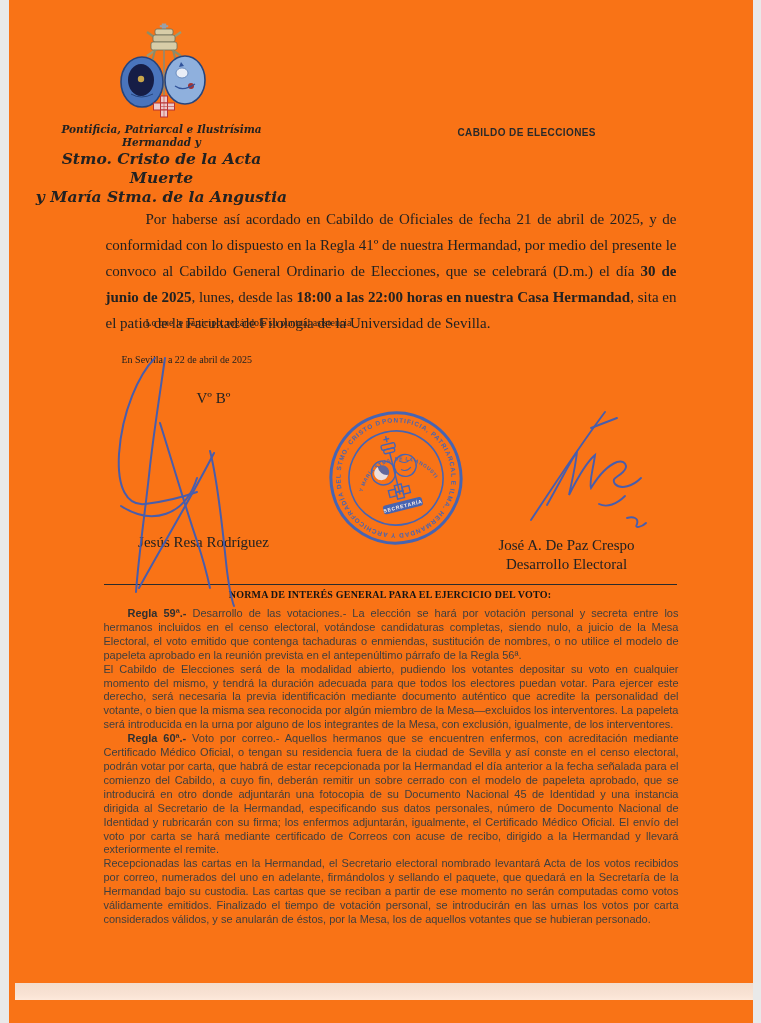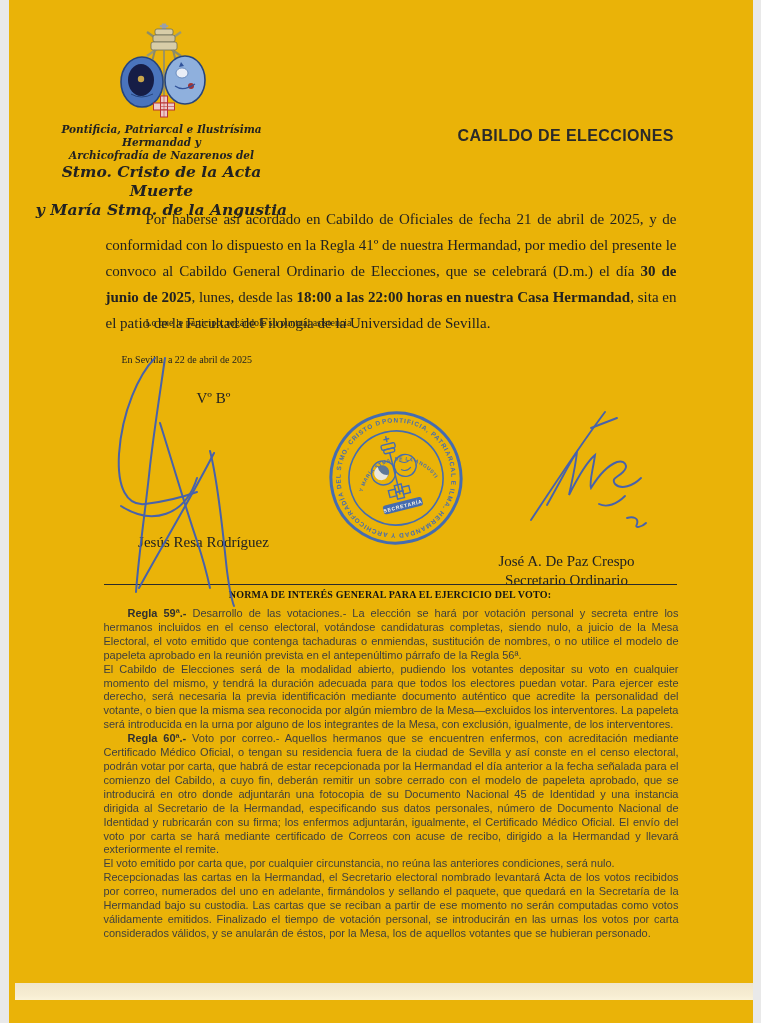--- a/index.html
+++ b/index.html
@@ -1,45 +1,45 @@
 <!DOCTYPE html>
 <html><head>
 <meta charset="utf-8">
 <style>
   * { margin:0; padding:0; box-sizing:border-box; }
   html,body { background:#e9e9e9; }
   .page {
     position:relative; width:744px; height:1023px; margin:0 auto;
-    background:#eab308; overflow:hidden;
+    background:#f97316; overflow:hidden;
     font-family:"Liberation Serif", serif; color:#1e1e1e;
   }
   
   .emblem { position:absolute; left:102px; top:22px; width:106px; height:100px; }
   .org-block { position:absolute; left:26px; top:123px; width:254px; text-align:center;
     font-family:"DejaVu Serif", serif; font-style:italic; font-weight:700; color:#222; }
   .org-small { font-size:10.5px; line-height:13px; }
   .org-big   { font-size:15.5px; line-height:19px; }
   .doc-title { position:absolute; left:449px; top:127px; width:280px;
-    font-family:"Liberation Sans", sans-serif; font-weight:700; font-size:16px;
+    font-family:"Liberation Sans", sans-serif; font-weight:700; font-size:10px;
     letter-spacing:.4px; color:#2a2a2a; }
   
   .para1 { position:absolute; left:97px; top:206px; width:571px;
     font-size:15px; line-height:26px; text-align:justify; text-indent:40px; color:#222; }
   .para2 { position:absolute; left:97px; top:317px; width:571px;
     font-size:10px; text-indent:40px; color:#222; }
   .dateline { position:absolute; left:113px; top:354px; font-size:10px; color:#222; }
   .vb { position:absolute; left:188px; top:390px; font-size:15px; color:#222; }
   
   .sig-left  { position:absolute; left:98px;  top:356px; width:222px; height:252px; z-index:3; }
   .sig-right { position:absolute; left:520px; top:400px; width:152px; height:142px; z-index:3; }
   .stamp     { position:absolute; left:315px; top:407px; width:144px; height:142px; z-index:2; }
   .name-left  { position:absolute; left:93px;  top:533px; width:204px; text-align:center;
     font-size:15px; line-height:19px; color:#222; }
   .name-right { position:absolute; left:446px; top:536px; width:224px; text-align:center;
-    font-size:15px; line-height:19px; color:#222;margin-top:16px; }
+    font-size:15px; line-height:19px; color:#222; }
   
   .rule-line { position:absolute; left:95px; top:584px; width:573px;
     border-top:1.6px solid #2b2b2b; }
   .norma-heading { position:absolute; left:95px; top:589px; width:573px; text-align:center;
     font-family:"Liberation Serif", serif; font-weight:700; font-size:10px;
     letter-spacing:.2px; color:#141414; }
   .norms { position:absolute; left:95px; top:607px; width:575px;
     font-family:"Liberation Sans", sans-serif; font-size:11px; line-height:13.9px;
     text-align:justify; color:#3f3f3f; }
   .norms p { margin:0; }
@@ -86,21 +86,20 @@
       <rect x="56.5" y="81" width="7" height="7"></rect>
     </g>
     <g stroke="#c04040" stroke-width="0.6">
       <line x1="49.5" y1="84.5" x2="63.5" y2="84.5"></line>
       <line x1="53" y1="74" x2="53" y2="95"></line>
     </g>
   </svg>
 
   <div class="org-block">
     <div class="org-small">Pontificia, Patriarcal e Ilustrísima Hermandad y</div>
-    <div class="org-small">Archicofradía de Nazarenos del</div>
     <div class="org-big">Stmo. Cristo de la Acta Muerte</div>
     <div class="org-big">y María Stma. de la Angustia</div>
   </div>
 
   <div class="doc-title">CABILDO DE ELECCIONES</div>
 
   <p class="para1"><span>Por haberse así acordado en Cabildo de Oficiales de fecha 21 de abril de 2025, y de conformidad con lo dispuesto en la Regla 41º de nuestra Hermandad, por medio del presente le convoco al Cabildo General Ordinario de Elecciones, que se celebrará (D.m.) el día </span><b>30 de junio de 2025</b><span>, lunes, desde las </span><b>18:00 a las 22:00 horas en nuestra Casa Hermandad</b><span>, sita en el patio de la Facultad de Filología de la Universidad de Sevilla.</span></p>
 
   <p class="para2">Lo que le participo, rogándole su puntual asistencia.</p>
 
@@ -161,28 +160,27 @@
       <path d="M96,96 C88,104 78,108 70,104"></path>
       <path d="M98,118 C104,116 110,118 108,124 C105,129 113,127 117,123"></path>
     </g>
   </svg>
 
   <div class="name-left">
     <div>Jesús Resa Rodríguez</div>
   </div>
   <div class="name-right">
     <div>José A. De Paz Crespo</div>
-    <div>Secretario Ordinario</div>
+    <div>Desarrollo Electoral</div>
   </div>
 
   <div class="rule-line"></div>
   <div class="norma-heading">NORMA DE INTERÉS GENERAL PARA EL EJERCICIO DEL VOTO:</div>
 
   <div class="norms">
     <p><b>Regla 59ª.-</b><span> Desarrollo de las votaciones.- La elección se hará por votación personal y secreta entre los hermanos incluidos en el censo electoral, votándose candidaturas completas, siendo nulo, a juicio de la Mesa Electoral, el voto emitido que contenga tachaduras o enmiendas, sustitución de nombres, o no utilice el modelo de papeleta aprobado en la reunión prevista en el antepenúltimo párrafo de la Regla 56ª.</span></p>
     <p><span>El Cabildo de Elecciones será de la modalidad abierto, pudiendo los votantes depositar su voto en cualquier momento del mismo, y tendrá la duración adecuada para que todos los electores puedan votar. Para ejercer este derecho, será necesaria la previa identificación mediante documento auténtico que acredite la personalidad del votante, o bien que la misma sea reconocida por algún miembro de la Mesa—excluidos los interventores. La papeleta será introducida en la urna por alguno de los integrantes de la Mesa, con exclusión, igualmente, de los interventores.</span></p>
     <p><b>Regla 60ª.-</b><span> Voto por correo.- Aquellos hermanos que se encuentren enfermos, con acreditación mediante Certificado Médico Oficial, o tengan su residencia fuera de la ciudad de Sevilla y así conste en el censo electoral, podrán votar por carta, que habrá de estar recepcionada por la Hermandad el día anterior a la fecha señalada para el comienzo del Cabildo, a cuyo fin, deberán remitir un sobre cerrado con el modelo de papeleta aprobado, que se introducirá en otro donde adjuntarán una fotocopia de su Documento Nacional 45 de Identidad y una instancia dirigida al Secretario de la Hermandad, especificando sus datos personales, número de Documento Nacional de Identidad y rubricarán con su firma; los enfermos adjuntarán, igualmente, el Certificado Médico Oficial. El envío del voto por carta se hará mediante certificado de Correos con acuse de recibo, dirigido a la Hermandad y llevará exteriormente el remite.</span></p>
-    <p><span>El voto emitido por carta que, por cualquier circunstancia, no reúna las anteriores condiciones, será nulo.</span></p>
     <p><span>Recepcionadas las cartas en la Hermandad, el Secretario electoral nombrado levantará Acta de los votos recibidos por correo, numerados del uno en adelante, firmándolos y sellando el paquete, que quedará en la Secretaría de la Hermandad bajo su custodia. Las cartas que se reciban a partir de ese momento no serán computadas como votos válidamente emitidos. Finalizado el tiempo de votación personal, se introducirán en las urnas los votos por carta considerados válidos, y se anularán de éstos, por la Mesa, los de aquellos votantes que se hubieran personado.</span></p>
   </div>
 
   <div class="scan-band"></div>
 </div>
 
 </body></html>

